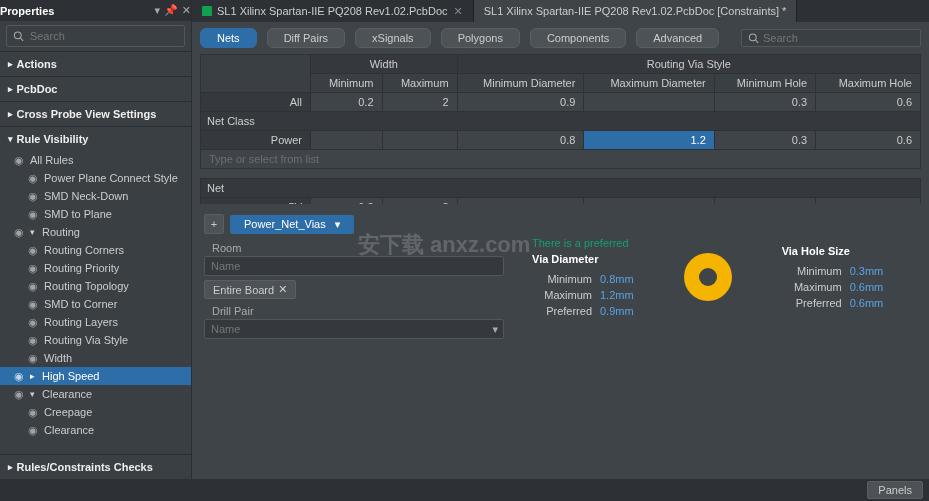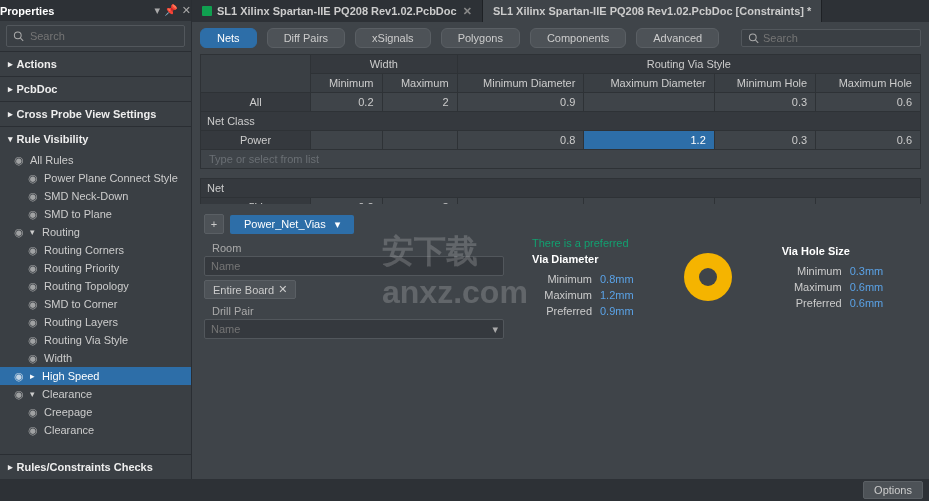--- a/index.html
+++ b/index.html
@@ -17,36 +17,36 @@
 .section-header .arrow { margin-right: 4px; font-size: 9px; }
 .divider { height: 1px; background: #2a2e33; }
 .tree { flex: 1; overflow-y: auto; padding-bottom: 8px; }
 .tree-item { padding: 3px 6px 3px 24px; display: flex; align-items: center; cursor: pointer; position: relative; }
 .tree-item.lvl1 { padding-left: 14px; }
 .tree-item.lvl2 { padding-left: 28px; }
 .tree-item.selected { background: #2d6ea8; color: #fff; }
 .tree-eye { width: 12px; height: 12px; margin-right: 4px; opacity: 0.7; }
 .tree-arrow { width: 10px; font-size: 9px; margin-right: 2px; }
 .content-area { flex: 1; display: flex; flex-direction: column; background: #3f4449; overflow: hidden; }
-.tabs-bar { display: flex; background: #2d3136; height: 22px; align-items: stretch; font-weight: bold; }
+.tabs-bar { display: flex; background: #2d3136; height: 22px; align-items: stretch; }
 .doc-tab { display: flex; align-items: center; padding: 0 10px; color: #ccc; border-right: 1px solid #1e2125; cursor: pointer; }
 .doc-tab.active { background: #3f4449; }
 .doc-tab-icon { width: 10px; height: 10px; margin-right: 5px; background: #10a050; border-radius: 1px; }
 .doc-tab-close { margin-left: 6px; color: #888; cursor: pointer; }
 .filter-bar { display: flex; align-items: center; gap: 10px; padding: 6px 8px; background: #3f4449; }
 .filter-btn { padding: 3px 16px; background: #4d5257; border: 1px solid #5a5f64; border-radius: 6px; cursor: pointer; }
 .filter-btn.active { background: #2d6ea8; border-color: #2d6ea8; color: #fff; }
 .filter-search { margin-left: auto; display: flex; align-items: center; border: 1px solid #52575c; background: #3a3f44; border-radius: 2px; padding: 2px 6px; width: 180px; }
 .filter-search input { background: transparent; border: none; color: #ccc; outline: none; width: 100%; }
 .grid-wrap { padding: 0 8px; }
 .grid { width: 100%; border-collapse: collapse; }
 .grid th, .grid td { padding: 3px 8px; text-align: right; border: 1px solid #2e3236; }
 .grid th { background: #3a3f44; color: #ccc; font-weight: normal; }
 .grid th.group-h { text-align: center; background: #35393e; }
-.grid td.label-cell { text-align: center; background: #35393e; }
+.grid td.label-cell { text-align: right; background: #35393e; }
 .grid tr.section-row td { background: #35393e; text-align: left; padding-left: 6px; }
 .grid td.hl { background: #2d6ea8; color: #fff; }
 .grid td.placeholder { color: #6a6f74; text-align: left; font-style: normal; }
 .via-panel { padding: 10px 12px; display: flex; gap: 28px; }
 .via-left { width: 300px; }
 .via-tab-row { display: flex; align-items: center; gap: 6px; margin-bottom: 8px; }
 .add-btn { width: 20px; height: 20px; display: flex; align-items: center; justify-content: center; background: #4d5257; border: 1px solid #5a5f64; border-radius: 2px; cursor: pointer; }
 .via-tab { padding: 3px 14px; background: #2d6ea8; color: #fff; display: flex; align-items: center; gap: 9px; border-radius: 2px; cursor: pointer; }
 .field-label { color: #aaa; margin: 6px 8px 2px; }
 .field-input { width: 100%; background: #35393e; border: 1px solid #52575c; padding: 3px 6px; color: #ccc; border-radius: 2px; }
@@ -56,21 +56,21 @@
 .via-col .row { display: flex; gap: 8px; }
 .via-col .row .lbl { color: #ccc; width: 60px; text-align: right; }
 .via-col .row .val { color: #5aa2e6; }
 .via-title { color: #fff; font-weight: bold; margin-bottom: 4px; }
 .via-circle { width: 48px; height: 48px; border-radius: 50%; background: #f5b400; position: relative; }
 .via-circle::after { content: ""; position: absolute; width: 18px; height: 18px; background: #3f4449; border-radius: 50%; top: 15px; left: 15px; }
 .footer { height: 22px; background: #2d3136; display: flex; align-items: center; justify-content: flex-end; padding: 0 6px; }
 .footer-btn { padding: 2px 10px; background: #4d5257; border: 1px solid #5a5f64; border-radius: 2px; cursor: pointer; }
 .tree::-webkit-scrollbar, body::-webkit-scrollbar { width: 10px; }
 .tree::-webkit-scrollbar-thumb { background: #52575c; }
-.watermark { position: absolute; left: 382px; top: 230px; width: 200px; opacity: 0.18; pointer-events: none; color: #fff; font-size: 32px; font-weight: bold; display: flex; align-items: center; gap: 6px; }
+.watermark { position: absolute; left: 358px; top: 230px; width: 200px; opacity: 0.18; pointer-events: none; color: #fff; font-size: 22px; font-weight: bold; display: flex; align-items: center; gap: 6px; }
 .grid-scroll { max-height: 150px; overflow-y: auto; }
 </style>
 </head>
 <body>
 
 <div class="main-area">
 
   <div class="props-panel">
     <div class="props-header">
       <span class="props-title">Properties</span>
@@ -330,16 +330,16 @@
               <span class="lbl">Preferred</span>
               <span class="val">0.6mm</span>
             </div>
         </div>
       </div>
     </div>
   </div>
 </div>
 
 <div class="footer">
-  <div class="footer-btn">Options</div>
+  <div class="footer-btn">Panels</div>
 </div>
 
 <div class="watermark">安下载 anxz.com</div>
 
 </body></html>

